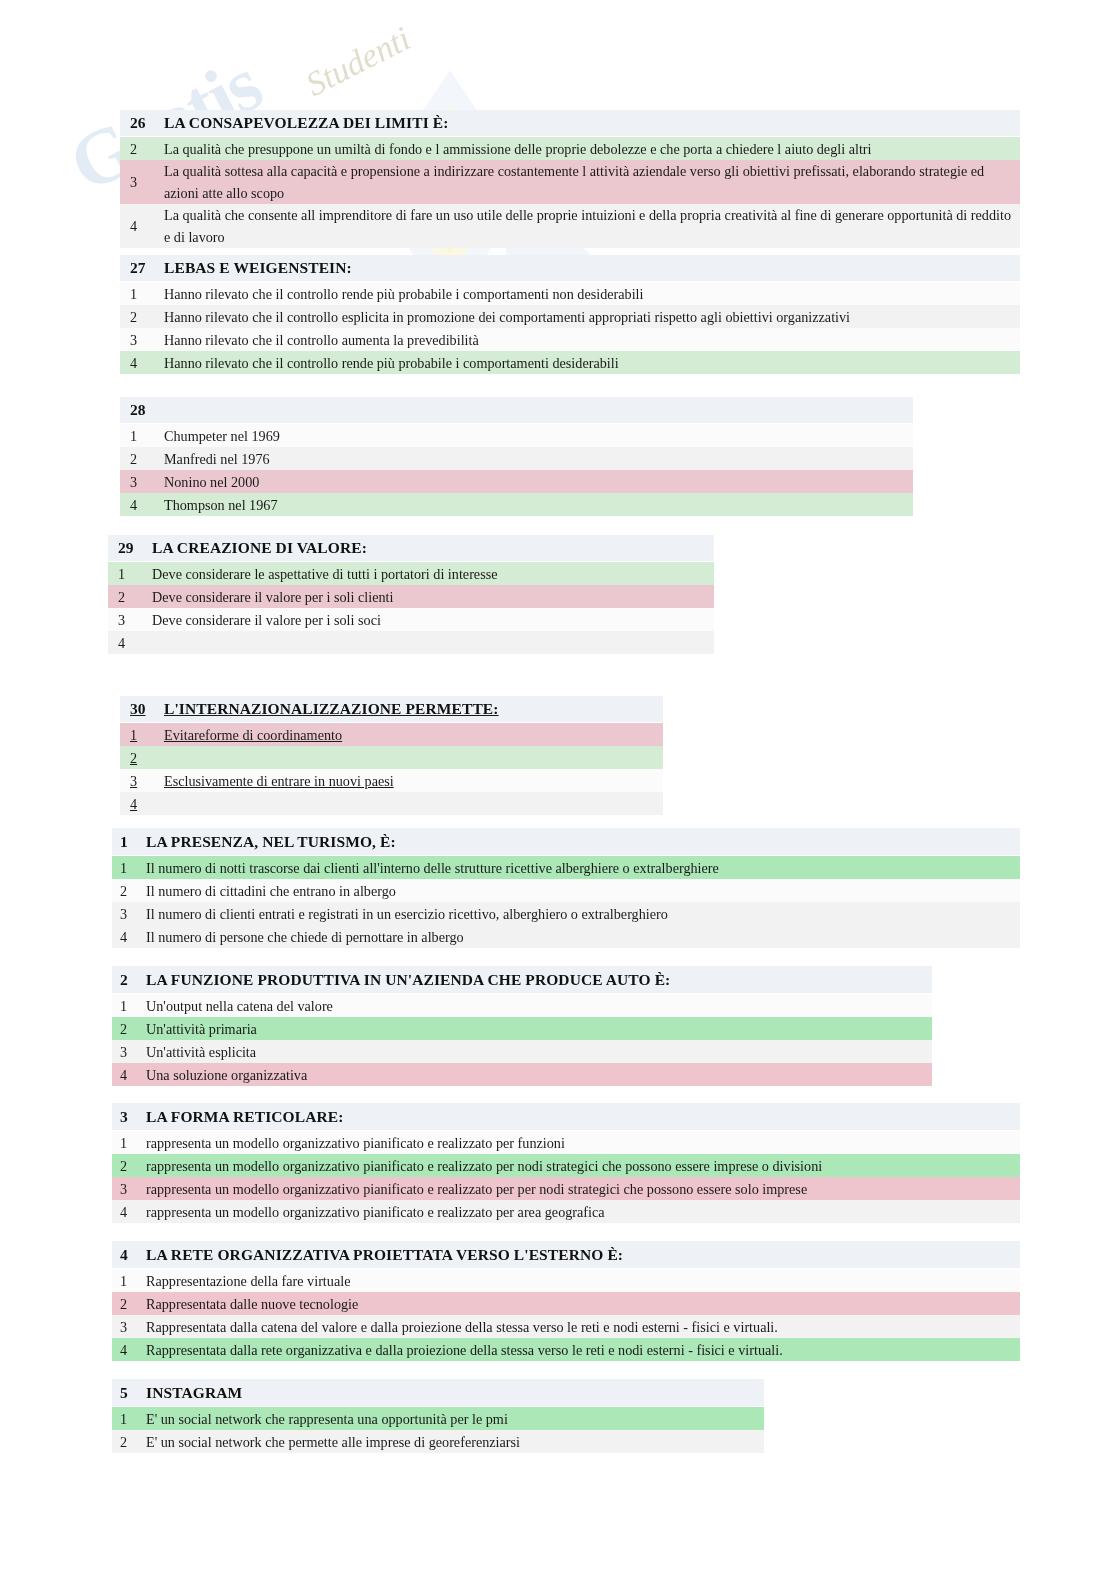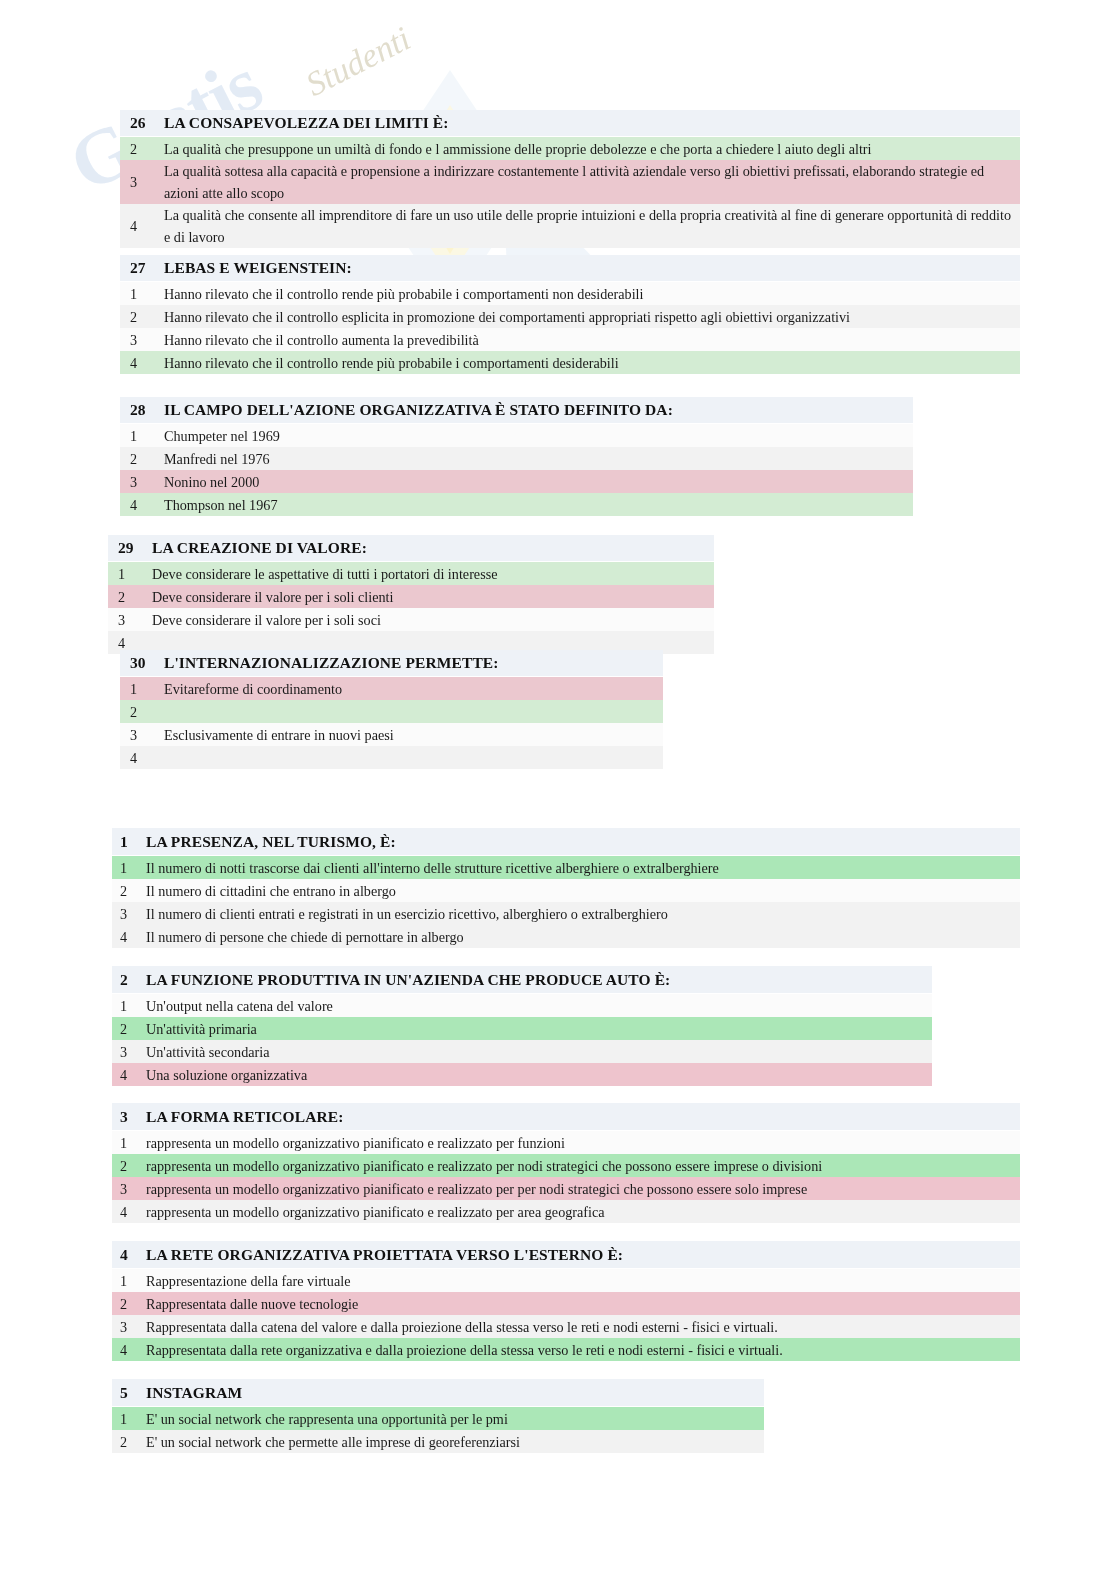--- a/index.html
+++ b/index.html
@@ -193,21 +193,20 @@
             <span class="o-text">Hanno rilevato che il controllo aumenta la prevedibilità</span>
           </div>
           <div class="opt green one-line">
             <span class="o-num">4</span>
             <span class="o-text">Hanno rilevato che il controllo rende più probabile i comportamenti desiderabili</span>
           </div>
         </div>
         <div class="block" style="left: 108px; top: 397px; width: 793px;">
           <div class="q-head">
             <span class="q-num">28</span>
-            <span class="q-title">IL CAMPO DELL'AZIONE ORGANIZZATIVA È STATO DEFINITO DA:</span>
           </div>
           <div class="gap"></div>
           <div class="opt plain one-line">
             <span class="o-num">1</span>
             <span class="o-text">Chumpeter nel 1969</span>
           </div>
           <div class="opt alt one-line">
             <span class="o-num">2</span>
             <span class="o-text">Manfredi nel 1976</span>
           </div>
@@ -235,21 +234,21 @@
             <span class="o-text">Deve considerare il valore per i soli clienti</span>
           </div>
           <div class="opt plain one-line">
             <span class="o-num">3</span>
             <span class="o-text">Deve considerare il valore per i soli soci</span>
           </div>
           <div class="opt alt one-line">
             <span class="o-num">4</span>
           </div>
         </div>
-        <div class="block" style="left: 108px; top: 650px; width: 543px;">
+        <div class="block" style="left: 108px; top: 696px; width: 543px; text-decoration: underline;">
           <div class="q-head">
             <span class="q-num">30</span>
             <span class="q-title">L'INTERNAZIONALIZZAZIONE PERMETTE:</span>
           </div>
           <div class="gap"></div>
           <div class="opt pink one-line">
             <span class="o-num">1</span>
             <span class="o-text">Evitareforme di coordinamento</span>
           </div>
           <div class="opt green one-line">
@@ -297,21 +296,21 @@
           <div class="opt plain one-line">
             <span class="o-num">1</span>
             <span class="o-text">Un'output nella catena del valore</span>
           </div>
           <div class="opt green one-line">
             <span class="o-num">2</span>
             <span class="o-text">Un'attività primaria</span>
           </div>
           <div class="opt alt one-line">
             <span class="o-num">3</span>
-            <span class="o-text">Un'attività secondaria</span>
+            <span class="o-text">Un'attività esplicita</span>
           </div>
           <div class="opt pink one-line">
             <span class="o-num">4</span>
             <span class="o-text">Una soluzione organizzativa</span>
           </div>
         </div>
         <div class="block" style="left: 100px; top: 1103px; width: 908px;">
           <div class="q-head">
             <span class="q-num">3</span>
             <span class="q-title">LA FORMA RETICOLARE:</span>

